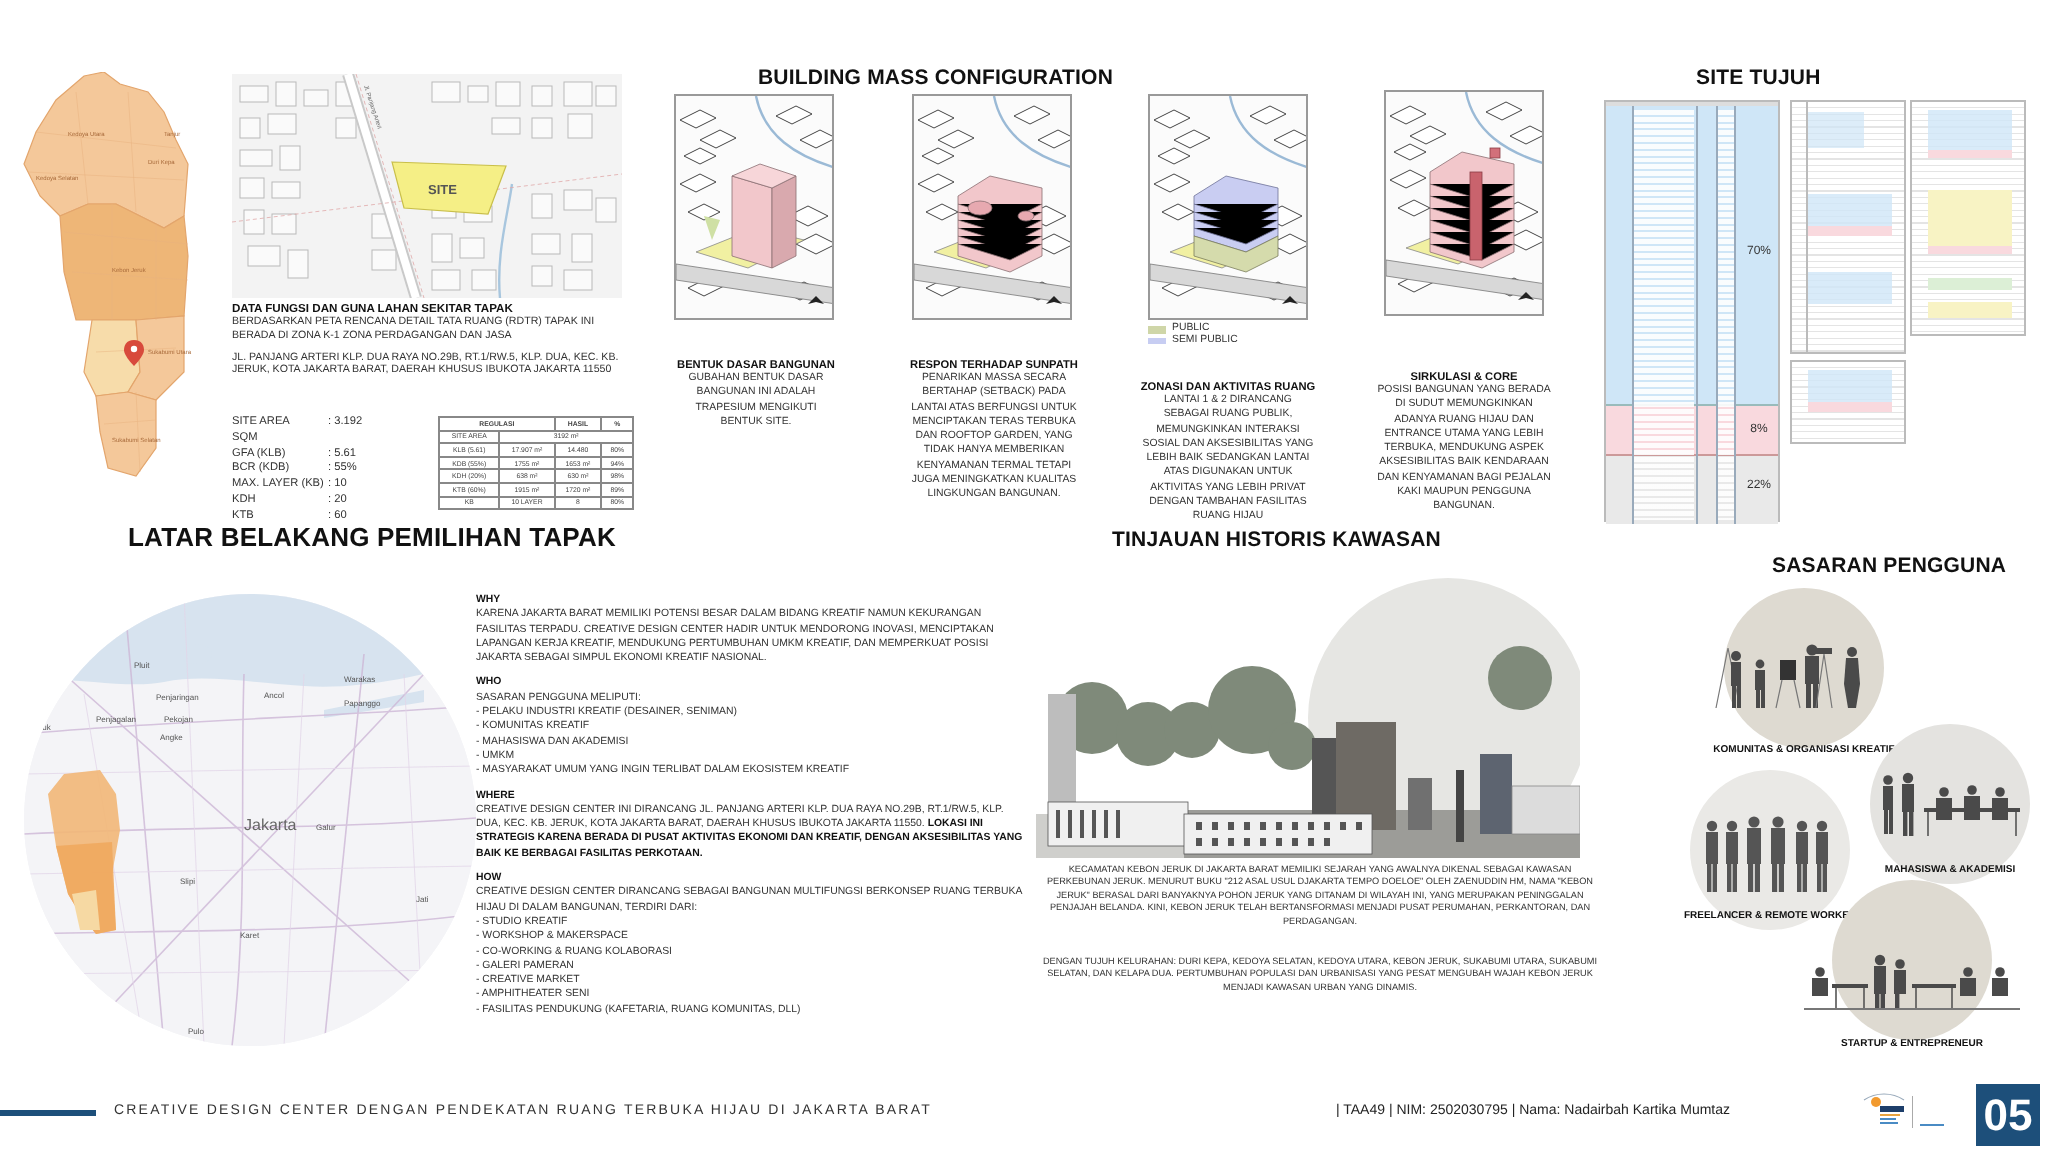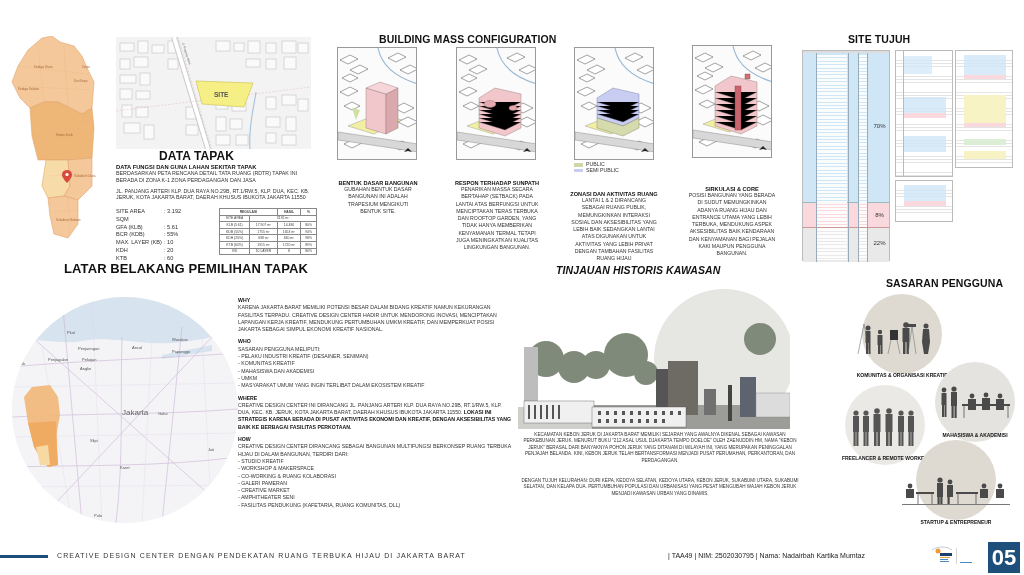--- a/index.html
+++ b/index.html
@@ -110,21 +110,20 @@
     <path d="M62 0 L96 112" stroke="#e0a8a8" stroke-width="0.4" stroke-dasharray="2,1.5"></path>
     <path d="M140 55 C138 70 132 90 134 112" stroke="#a8c6de" stroke-width="1.2" fill="none"></path>
     <path d="M0 74 L195 50" stroke="#e0a8a8" stroke-width="0.4" stroke-dasharray="2,1.5"></path>
     <polygon points="80,44 137,46 128,70 86,67" fill="#f5ef86" stroke="#c9bf4a" stroke-width="0.6"></polygon>
     <text x="98" y="60" font-size="6.5" font-weight="700" fill="#555" font-family="Liberation Sans, sans-serif">SITE</text>
     <text x="0" y="0" font-size="3" fill="#666" font-family="Liberation Sans, sans-serif" transform="translate(66,6) rotate(72)">Jl. Panjang Arteri</text>
   </svg>
 </div>
 
 <div class="abs" style="left:116px; top:150px; width:200px;">
-  <div class="h-title" style="font-size:12px; line-height:12px;">DATA TAPAK</div>
   <div style="font-size:5.8px; font-weight:700; color:#111; margin-top:2px;">DATA FUNGSI DAN GUNA LAHAN SEKITAR TAPAK</div>
   <div style="font-size:5.3px; line-height:6.8px; color:#333;">BERDASARKAN PETA RENCANA DETAIL TATA RUANG (RDTR) TAPAK INI BERADA DI ZONA K-1 ZONA PERDAGANGAN DAN JASA</div>
   <div style="font-size:5.3px; line-height:6.8px; color:#333; margin-top:4px;">JL. PANJANG ARTERI KLP. DUA RAYA NO.29B, RT.1/RW.5, KLP. DUA, KEC. KB. JERUK, KOTA JAKARTA BARAT, DAERAH KHUSUS IBUKOTA JAKARTA 11550</div>
 </div>
 
 <div class="abs" style="left:116px; top:208px; width:80px; font-size:5.6px; line-height:7.8px; color:#333;">
   <div style="display:flex;">
       <span style="width:48px;">SITE AREA</span>
       <span>: 3.192</span>
     </div>
@@ -459,21 +458,21 @@
   <div>CREATIVE DESIGN CENTER DIRANCANG SEBAGAI BANGUNAN MULTIFUNGSI BERKONSEP RUANG TERBUKA HIJAU DI DALAM BANGUNAN, TERDIRI DARI:</div>
   <div>- STUDIO KREATIF</div>
   <div>- WORKSHOP &amp; MAKERSPACE</div>
   <div>- CO-WORKING &amp; RUANG KOLABORASI</div>
   <div>- GALERI PAMERAN</div>
   <div>- CREATIVE MARKET</div>
   <div>- AMPHITHEATER SENI</div>
   <div>- FASILITAS PENDUKUNG (KAFETARIA, RUANG KOMUNITAS, DLL)</div>
 </div>
 
-<div class="abs h-title" style="left:513px; top:264px; font-size:10.5px;font-style:italic;">TINJAUAN HISTORIS KAWASAN</div>
+<div class="abs h-title" style="left:513px; top:264px; font-size:10.5px;">TINJAUAN HISTORIS KAWASAN</div>
 
 <div class="abs" style="left:518px; top:289px; width:272px; height:140px; overflow:hidden;">
   <svg width="272" height="140" viewBox="0 0 272 140">
     <circle cx="206" cy="70" r="70" fill="#e6e6e3"></circle>
     <rect x="0" y="118" width="272" height="22" fill="#cfcfcc"></rect>
     <rect x="74" y="116" width="198" height="24" fill="#9c9c98"></rect>
     <g fill="#7f8a7a">
       <circle cx="28" cy="70" r="18"></circle>
         <circle cx="56" cy="78" r="16"></circle>
         <circle cx="78" cy="76" r="14"></circle>

